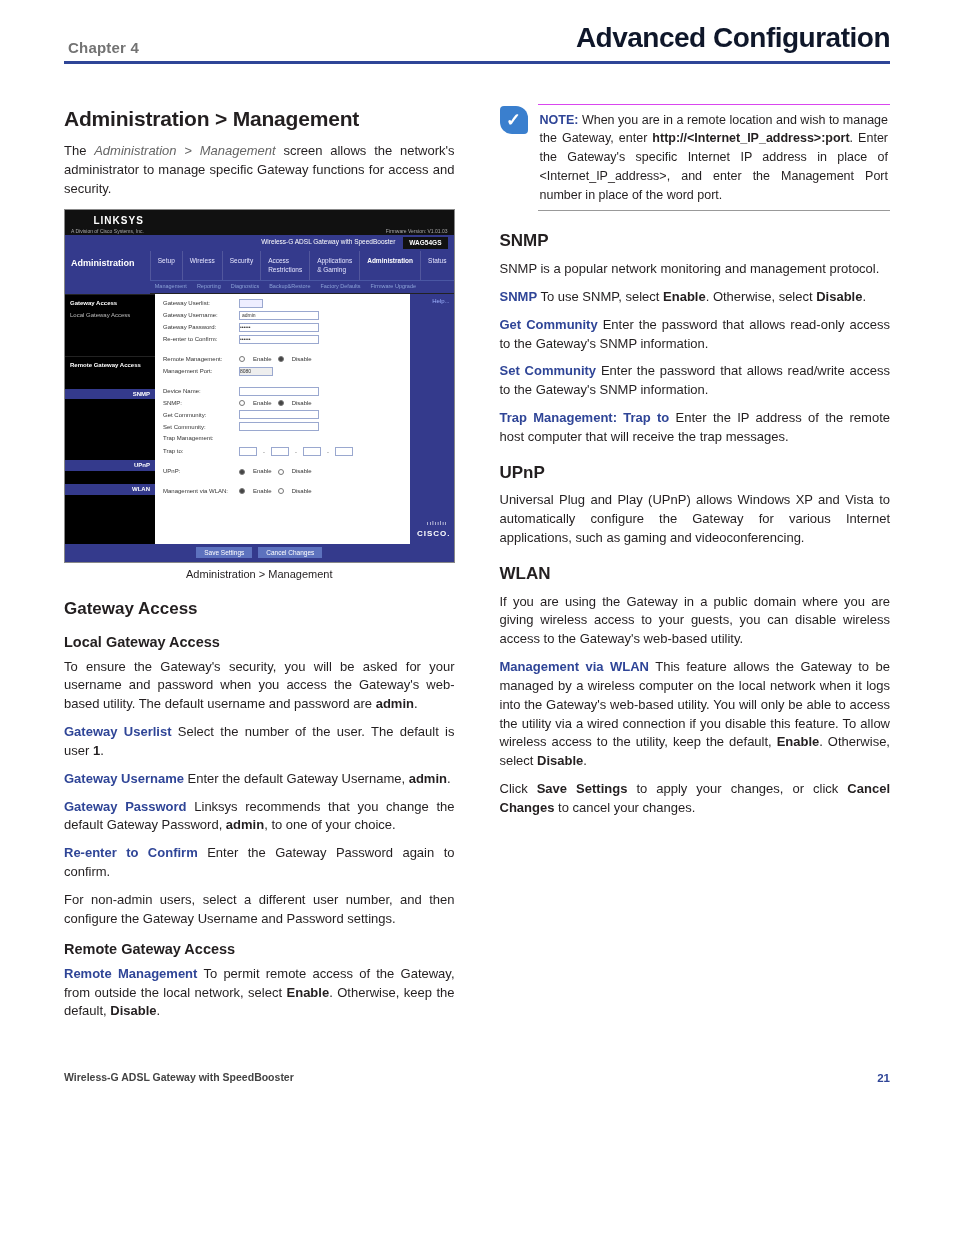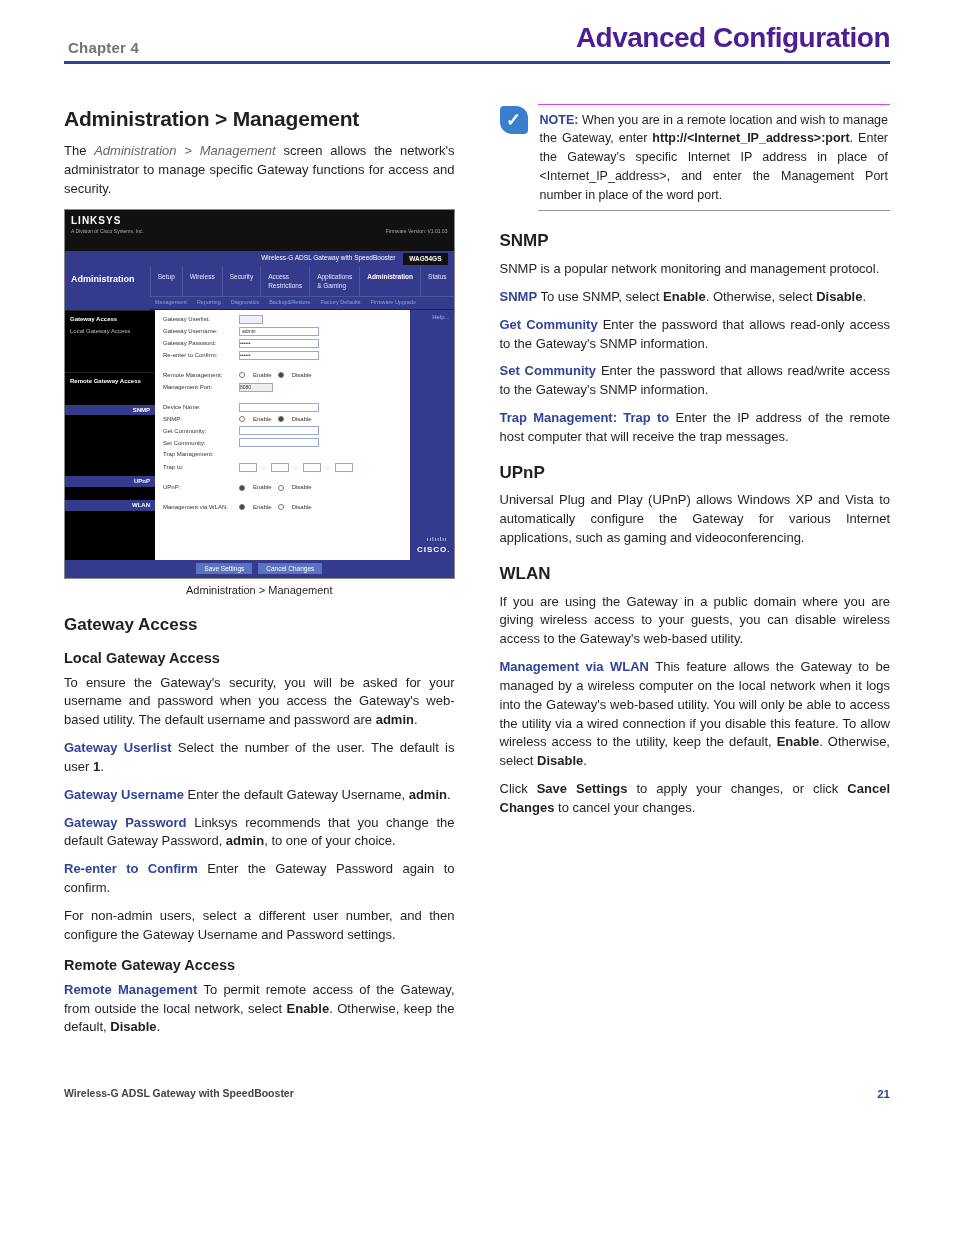--- a/index.html
+++ b/index.html
@@ -13,39 +13,39 @@
     background: #fff;
   }
   .page { padding: 18px 64px 30px 64px; }
   .topbar {
     display: flex; justify-content: space-between; align-items: flex-end;
     border-bottom: 3px solid #2f4597;
     padding-bottom: 2px;
     margin-bottom: 40px;
   }
   .chapter { color: #737373; font-weight: bold; font-size: 15px; letter-spacing: 0.2px; padding-left:4px;}
-  .title-right { color: #4c1d95; font-weight: bold; font-size: 28px; font-family: Arial, sans-serif; letter-spacing: -0.5px; }
+  .title-right { color: #0f172a; font-weight: bold; font-size: 28px; font-family: Arial, sans-serif; letter-spacing: -0.5px; }
   .columns { display: flex; gap: 45px; }
   .col { flex: 1 1 0; min-width: 0; }
   h1.sect { font-size: 21px; font-weight: bold; color: #231f20; margin-bottom: 8px; font-family: Arial, sans-serif; letter-spacing: -0.2px;}
   h2.sect { font-size: 17px; font-weight: bold; color: #231f20; margin: 14px 0 6px; font-family: Arial, sans-serif; }
   h3.sect { font-size: 14.5px; font-weight: bold; color: #231f20; margin: 10px 0 5px; font-family: Arial, sans-serif;}
   p { margin-bottom: 9px; text-align: justify; }
   .bold { font-weight: bold; }
   .blue { color: #2f4597; font-weight: bold; }
   .gray-italic-slot { color: #666; font-style: italic; }
 
   
   .figure { margin: 10px 0 6px; }
   .router-shot {
     width: 100%; border: 1px solid #888; font-size: 7px; color:#fff;
     background: #343a8c;
     font-family: Arial, sans-serif;
   }
-  .rs-head { display:flex; justify-content:space-between; padding:4px 6px 16px; background:#111; }
+  .rs-head { display:flex; justify-content:space-between; padding:4px 6px 0; background:#111;text-align:right; }
   .rs-logo { font-weight:bold; font-size:10px; letter-spacing:1px; color:#fff; }
   .rs-sub  { font-size:5px; color:#aaa; }
   .rs-titlebar { display:flex; justify-content:flex-end; background:#343a8c; padding:2px 6px; font-size:6.5px; }
   .rs-model { background:#111; padding:1px 6px; color:#fff; font-weight:bold; font-size:6.5px;}
   .rs-nav { display:flex; background:#343a8c; color:#fff; }
   .rs-nav-left { width:90px; padding:6px 6px; font-weight:bold; font-size:9px; color:#fff;}
   .rs-tabs { flex:1; display:flex; gap:0; font-size:6.5px; }
   .rs-tab { padding:5px 7px; border-left:1px solid rgba(255,255,255,.15); color:#e6e6ff;}
   .rs-tab.active { color:#fff; font-weight:bold;}
   .rs-subtabs { display:flex; gap:0; font-size:5.5px; color:#8aa0d6; border-top:1px solid #4a57a3; border-bottom:1px solid #222;}

